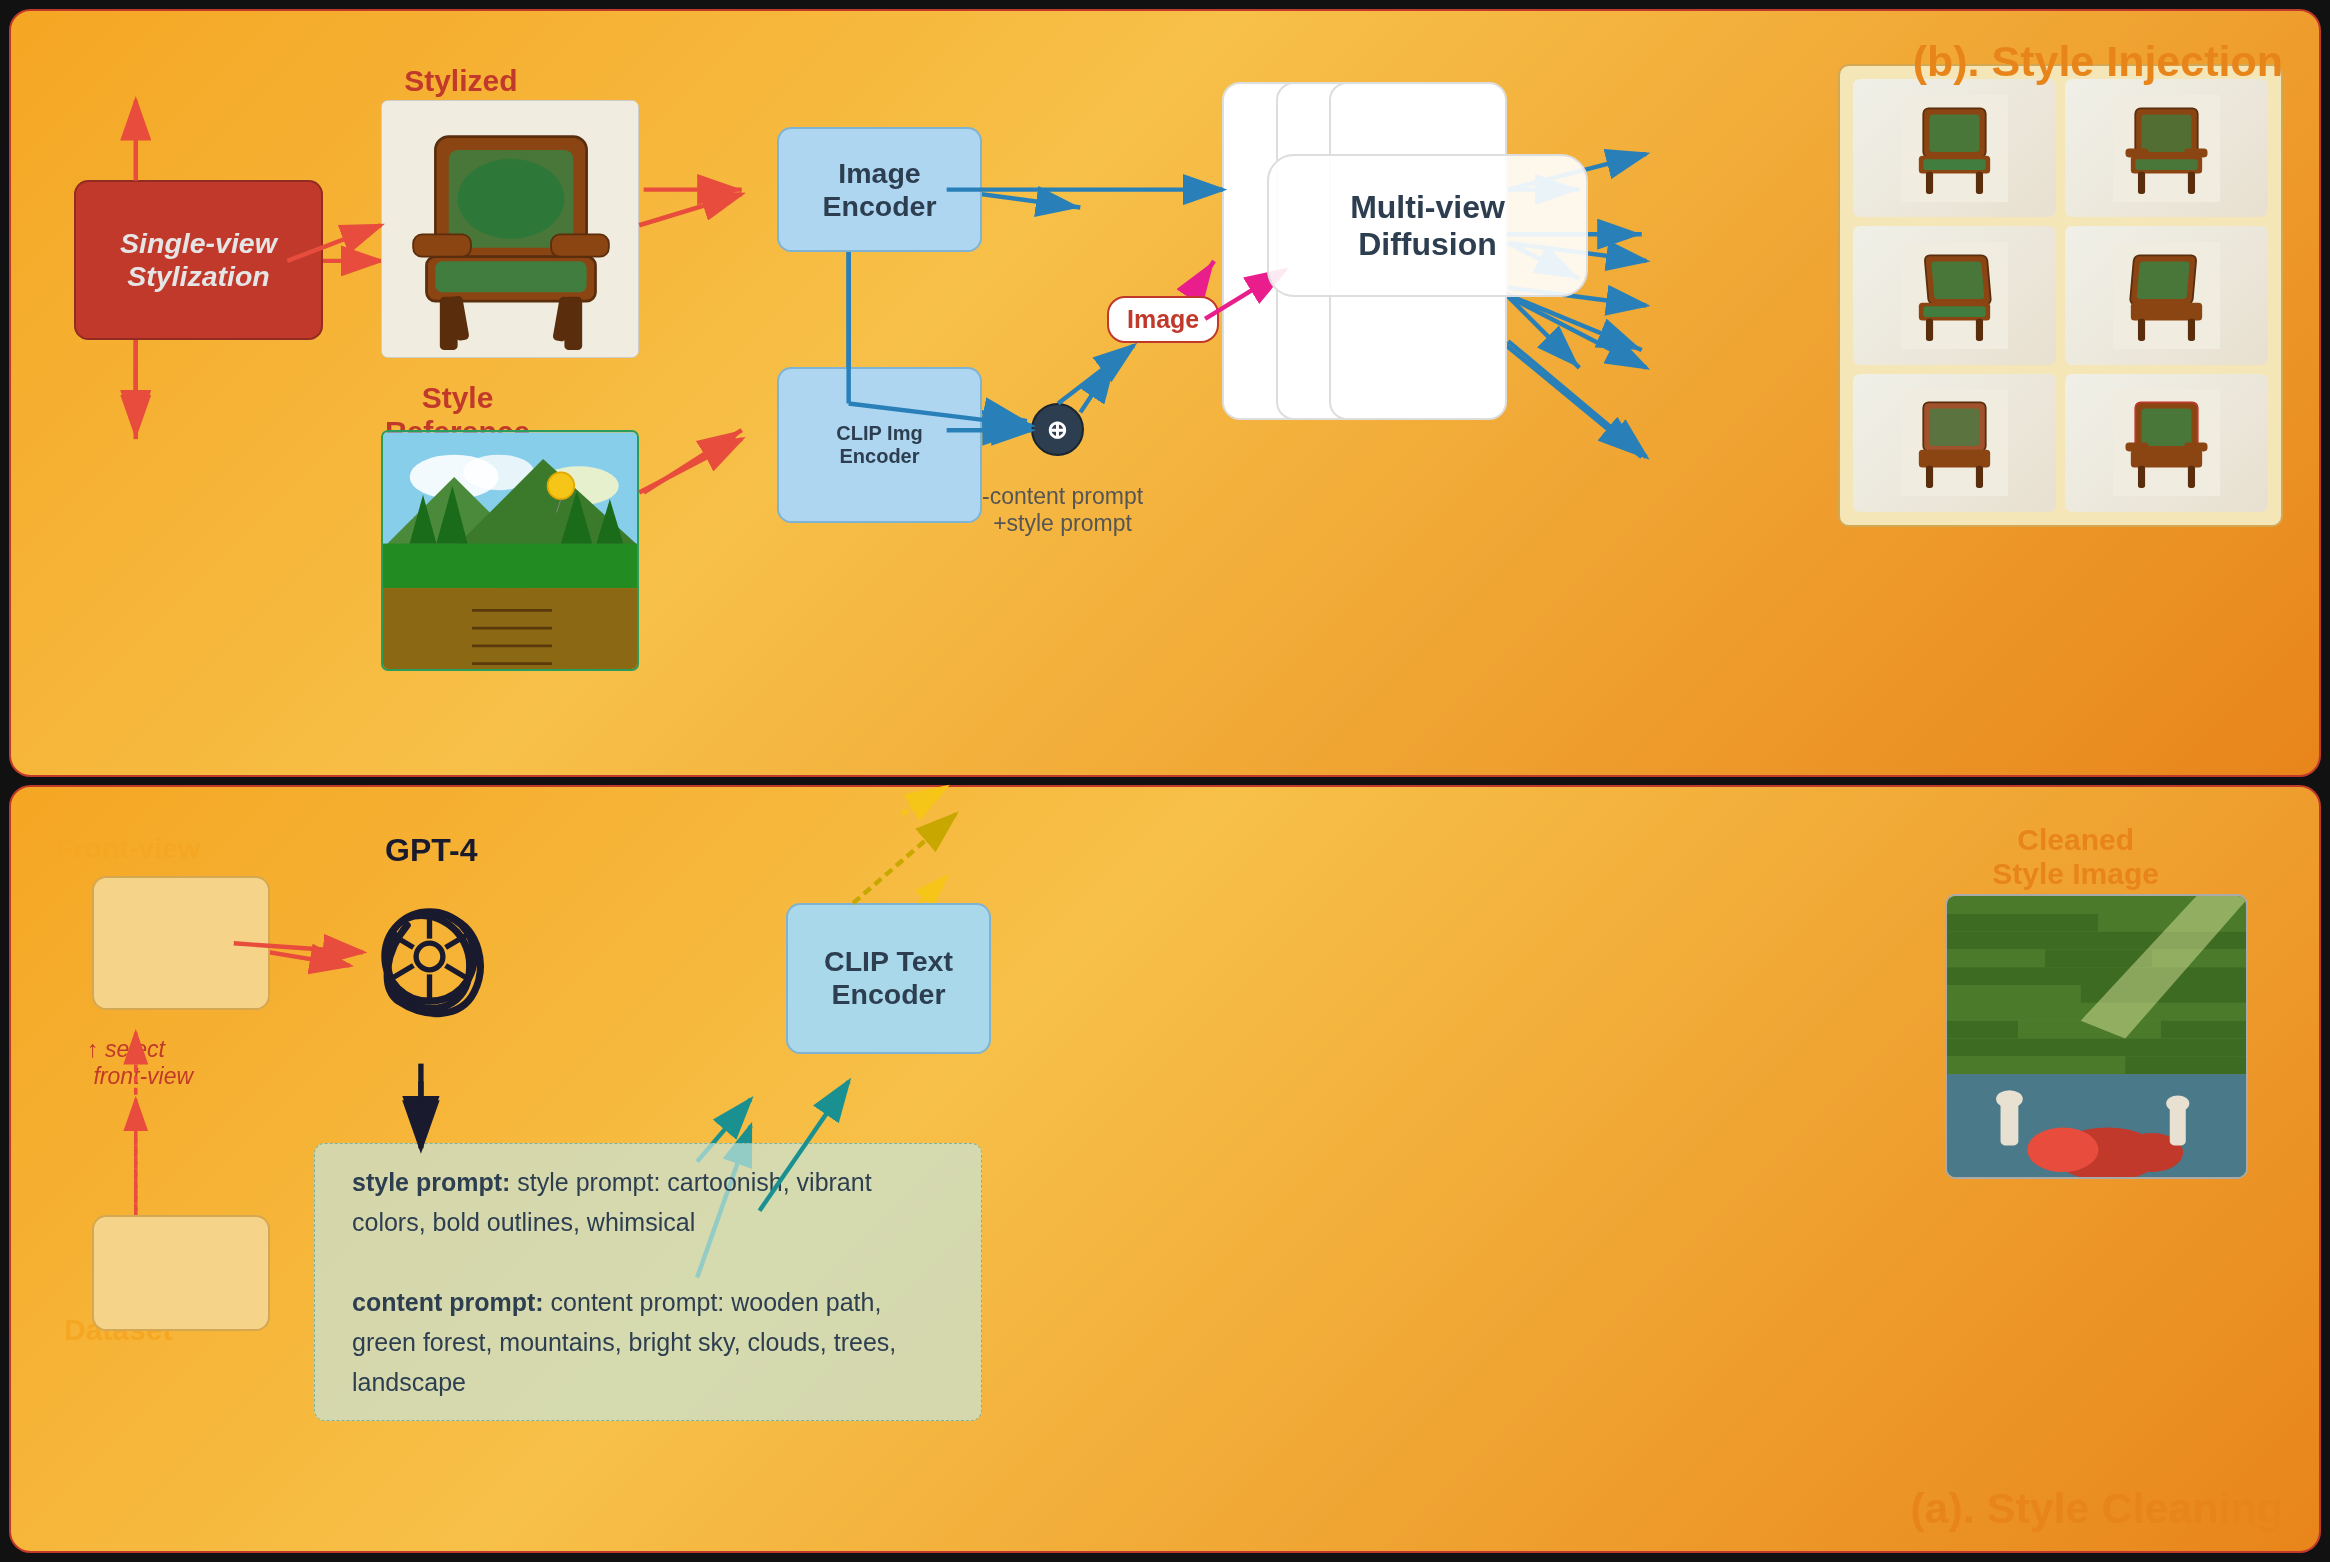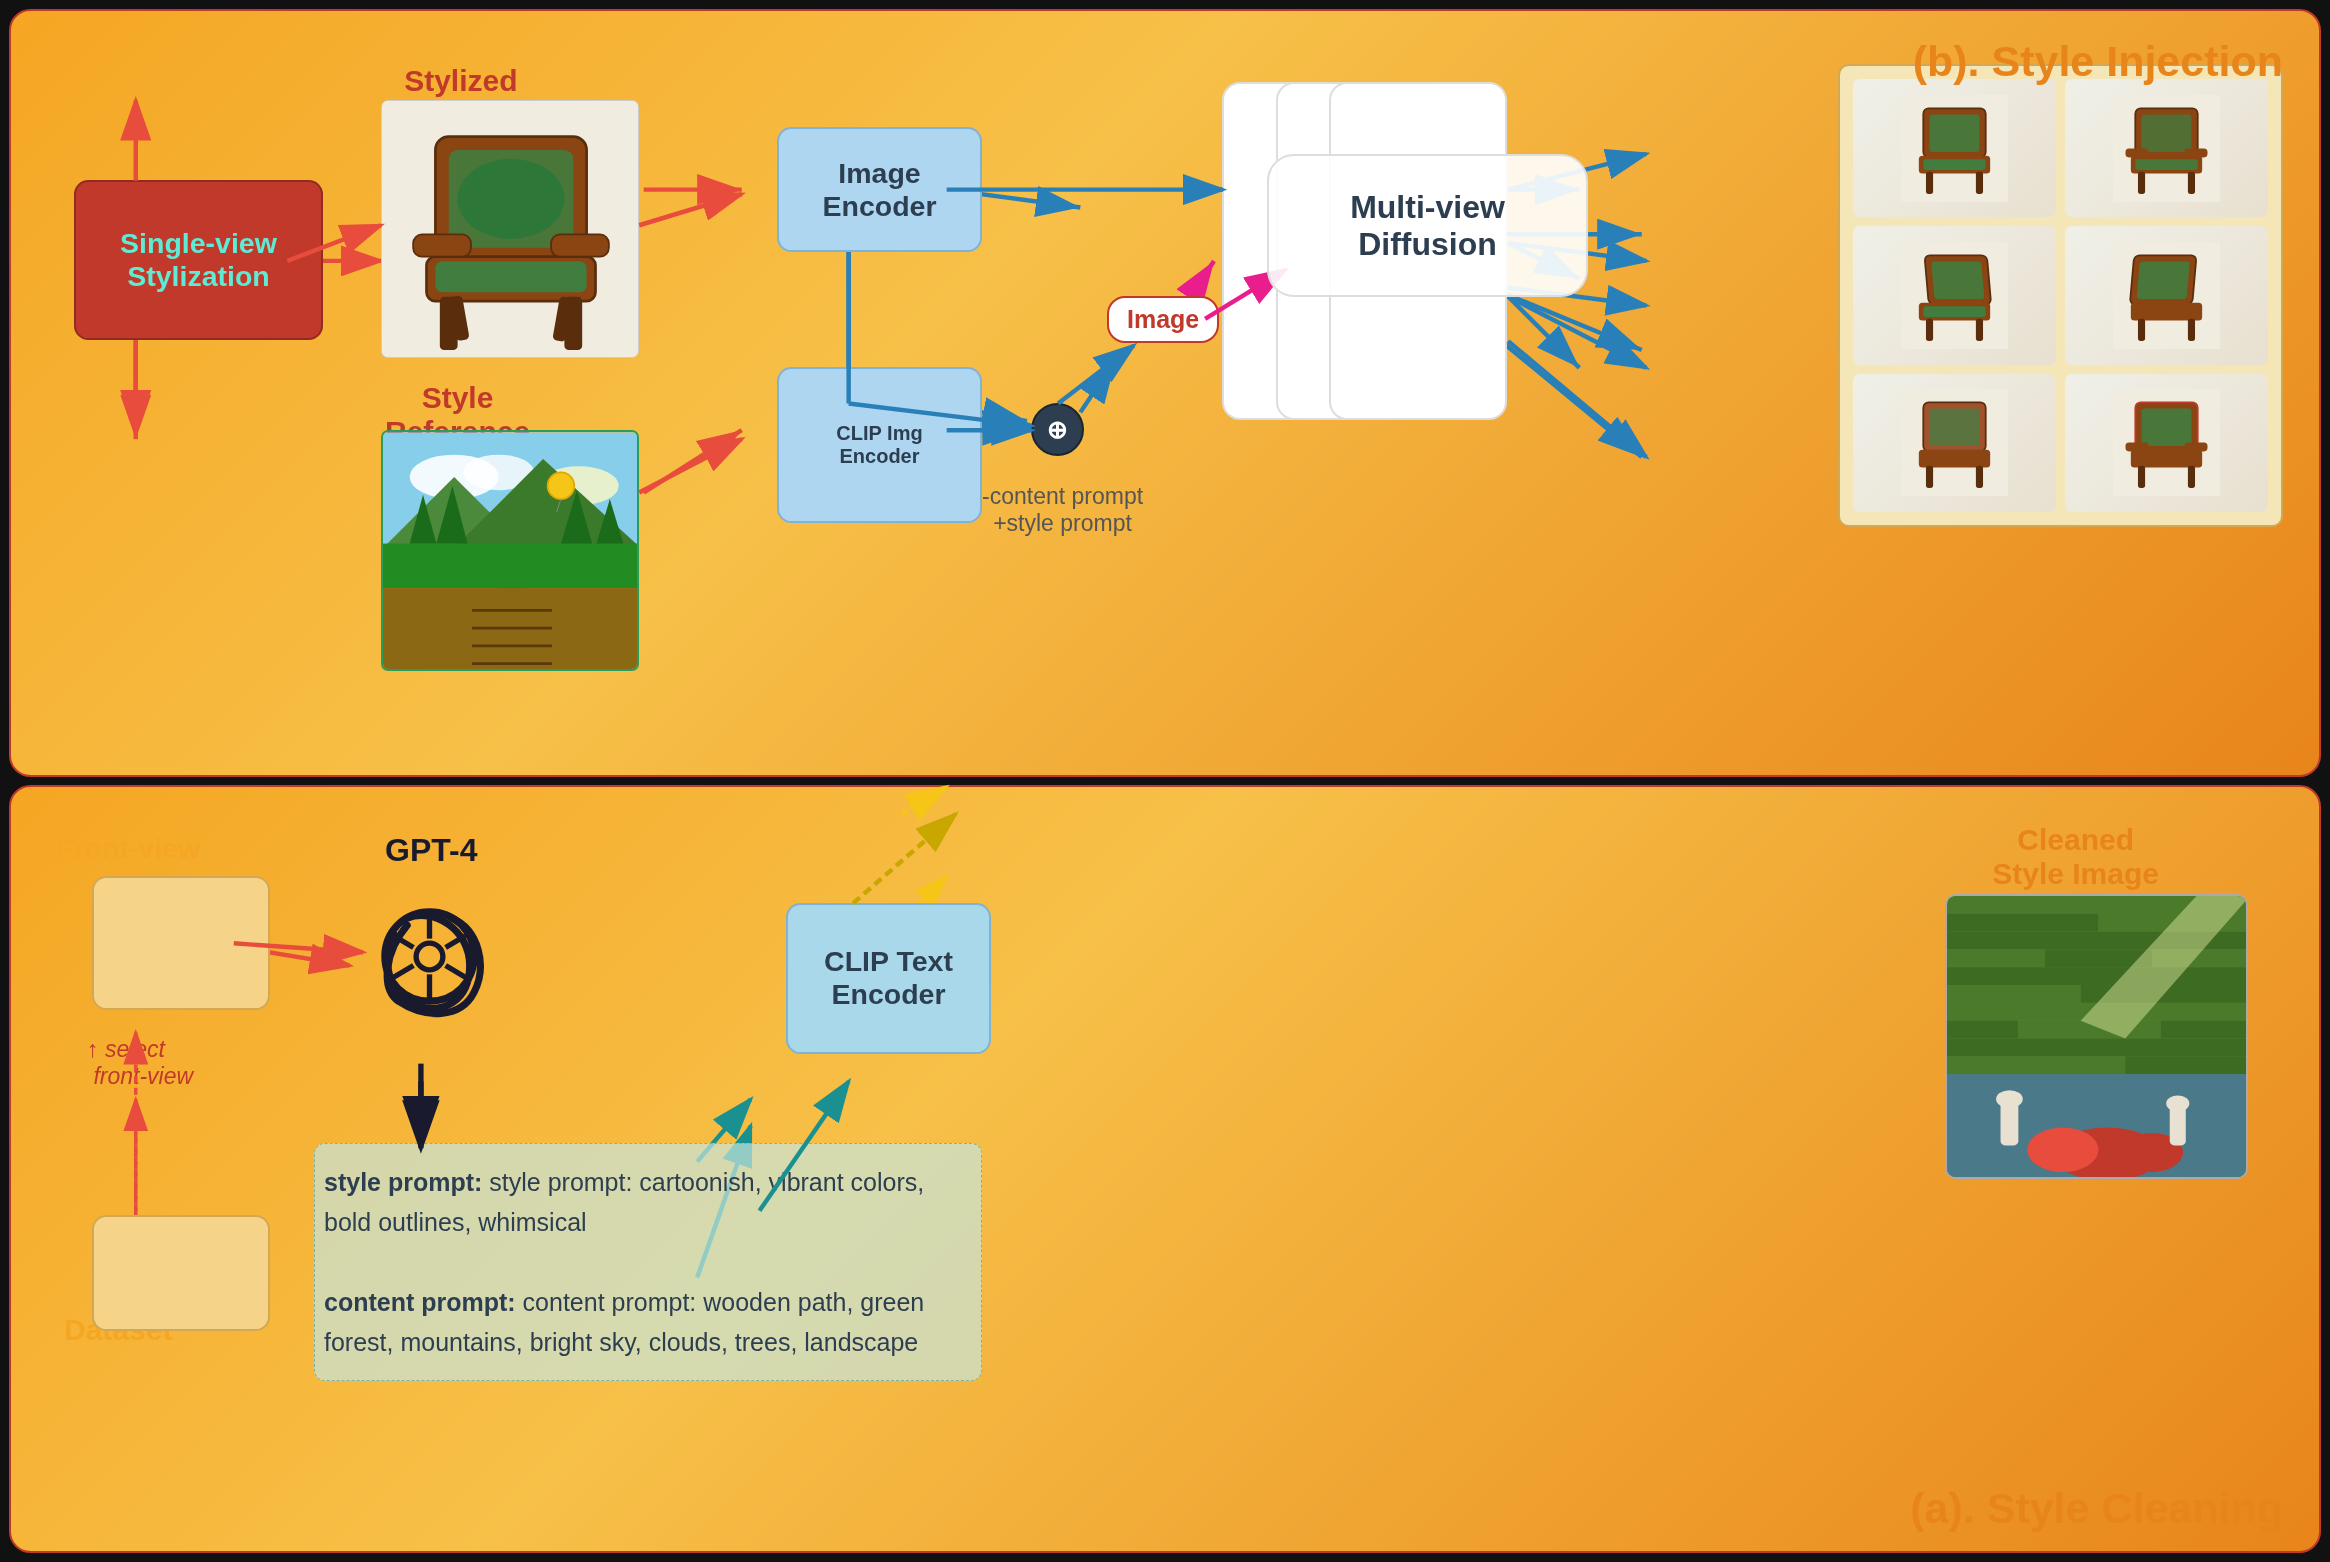--- a/index.html
+++ b/index.html
@@ -66,22 +66,23 @@
       align-items: center;
       justify-content: center;
       text-align: center;
       font-weight: bold;
       position: absolute;
       margin-left: 36px;
     }
 
     .box-orange-dark {
       background: #c0392b;
-      color: #5eead4;
+      color: #e5e5e5;
       border: 2.7px solid #922b21;
+      font-style: italic;
     }
 
     .box-blue-light {
       background: #aed6f1;
       color: #2c3e50;
       border: 2.7px solid #7fb3d3;
     }
 
     .box-white-rounded {
       background: white;
@@ -184,21 +185,21 @@
       font-size: 25px;
       color: #2c3e50;
       text-align: center;
     }
 
     .prompt-box {
       position: absolute;
       background: rgba(200, 230, 220, 0.7);
       border: 1.8px dashed #7fb3a0;
       border-radius: 10.7px;
-      padding: 18px 9px;
+      padding: 18px 37px;
       font-size: 23px;
       color: #2c3e50;
       line-height: 1.6;
     }
 
     .prompt-style {
       font-weight: bold;
       color: #2c3e50;
     }
 

